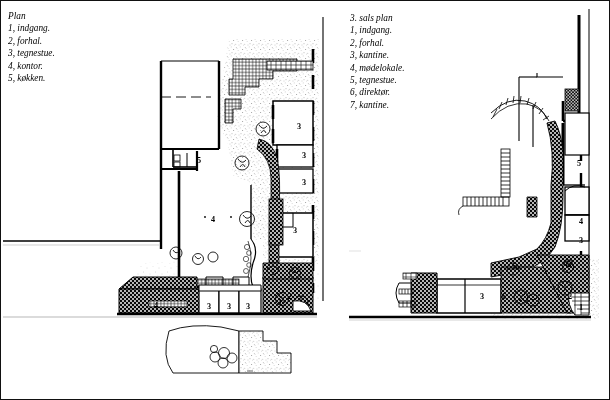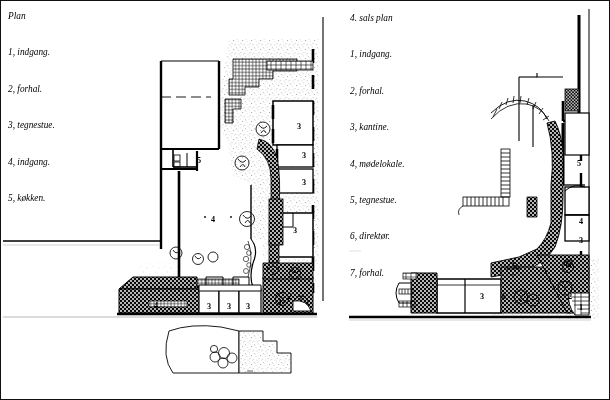--- a/index.html
+++ b/index.html
@@ -14,21 +14,21 @@
     background:#ffffff;
     overflow:hidden;
   }
 
   
   .legend{position:absolute;font-style:italic;color:#000;
           font-size:9.3px;line-height:12.4px;white-space:nowrap;}
   #legend-left{left:7px;top:9px;}
   #legend-right{left:349px;top:11px;}
   .legend-title{font-style:italic;}
-  .legend-item{font-style:italic;margin-top:24px;}
+  .legend-item{font-style:italic;}
 
   
   .plan{position:absolute;top:0;height:400px;overflow:hidden;}
   #plan-left{left:0;width:340px;}
   #plan-right{left:340px;width:270px;}
 
   .plan svg{display:block;position:absolute;left:0;top:0;}
 
   
   .rmlbl{position:absolute;font-family:"Liberation Serif",serif;
@@ -378,28 +378,28 @@
     <div class="rmlbl" style="left:161px;top:292px;">6</div>
     <div class="rmlbl" style="left:227px;top:292px;">2</div>
     <div class="rmlbl" style="left:238px;top:303px;">1</div>
   </div>
 
   <div class="legend" id="legend-left">
     <div class="legend-title">Plan</div>
     <div class="legend-item">1, indgang.</div>
     <div class="legend-item">2, forhal.</div>
     <div class="legend-item">3, tegnestue.</div>
-    <div class="legend-item">4, indgang.</div>
+    <div class="legend-item">4, kontor.</div>
     <div class="legend-item">5, køkken.</div>
   </div>
 
   <div class="legend" id="legend-right">
-    <div class="legend-title">4. sals plan</div>
+    <div class="legend-title">3. sals plan</div>
     <div class="legend-item">1, indgang.</div>
     <div class="legend-item">2, forhal.</div>
     <div class="legend-item">3, kantine.</div>
     <div class="legend-item">4, mødelokale.</div>
     <div class="legend-item">5, tegnestue.</div>
     <div class="legend-item">6, direktør.</div>
-    <div class="legend-item">7, forhal.</div>
+    <div class="legend-item">7, kantine.</div>
   </div>
 
 </div>
 
 </body></html>

